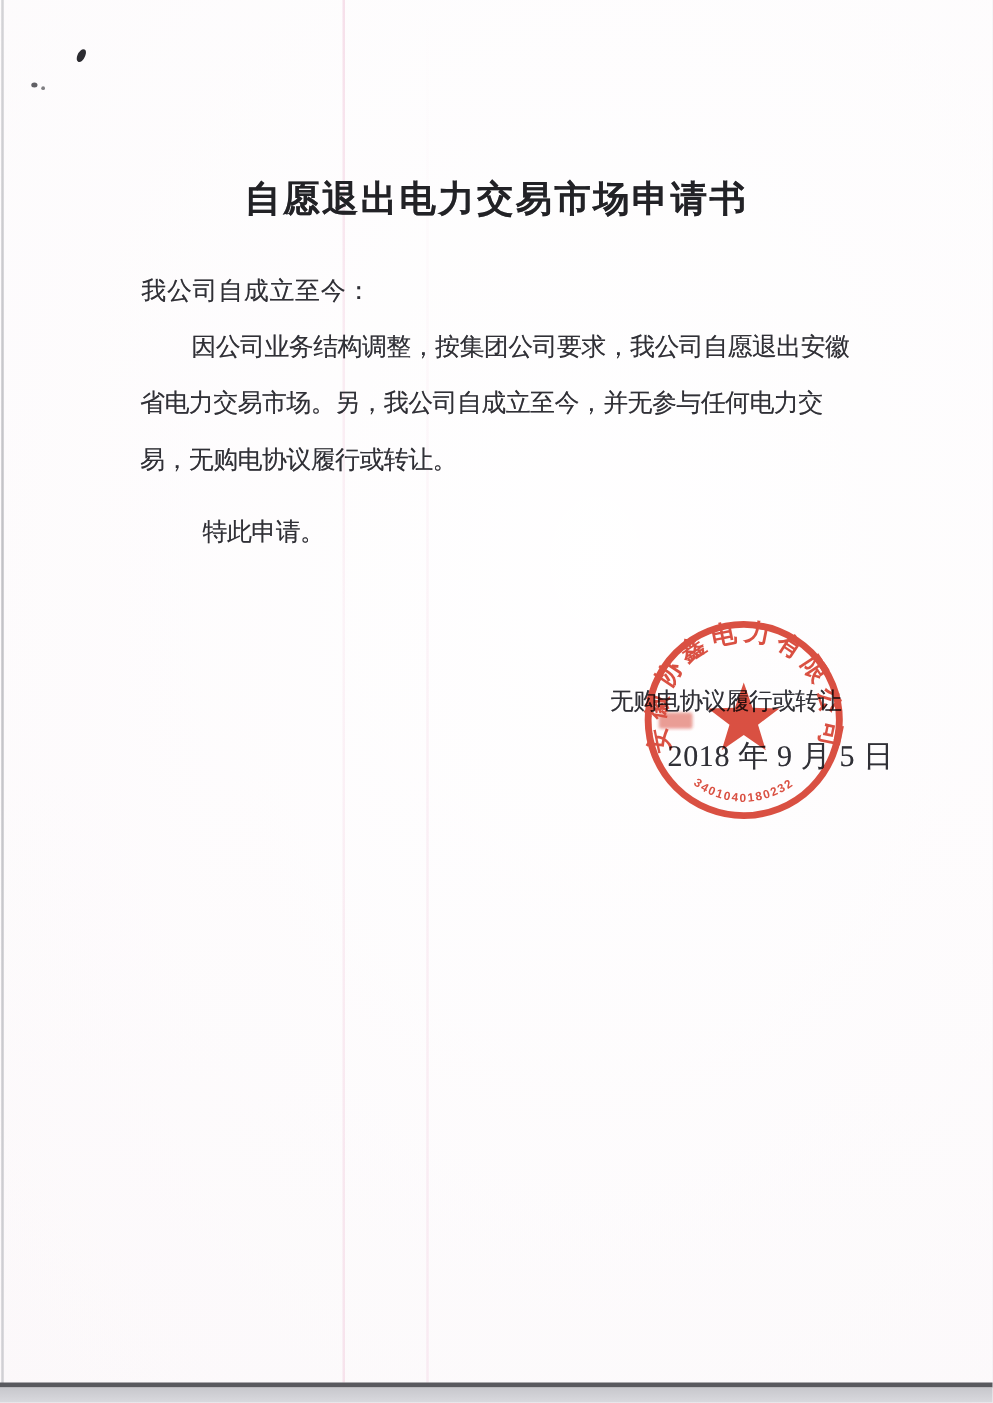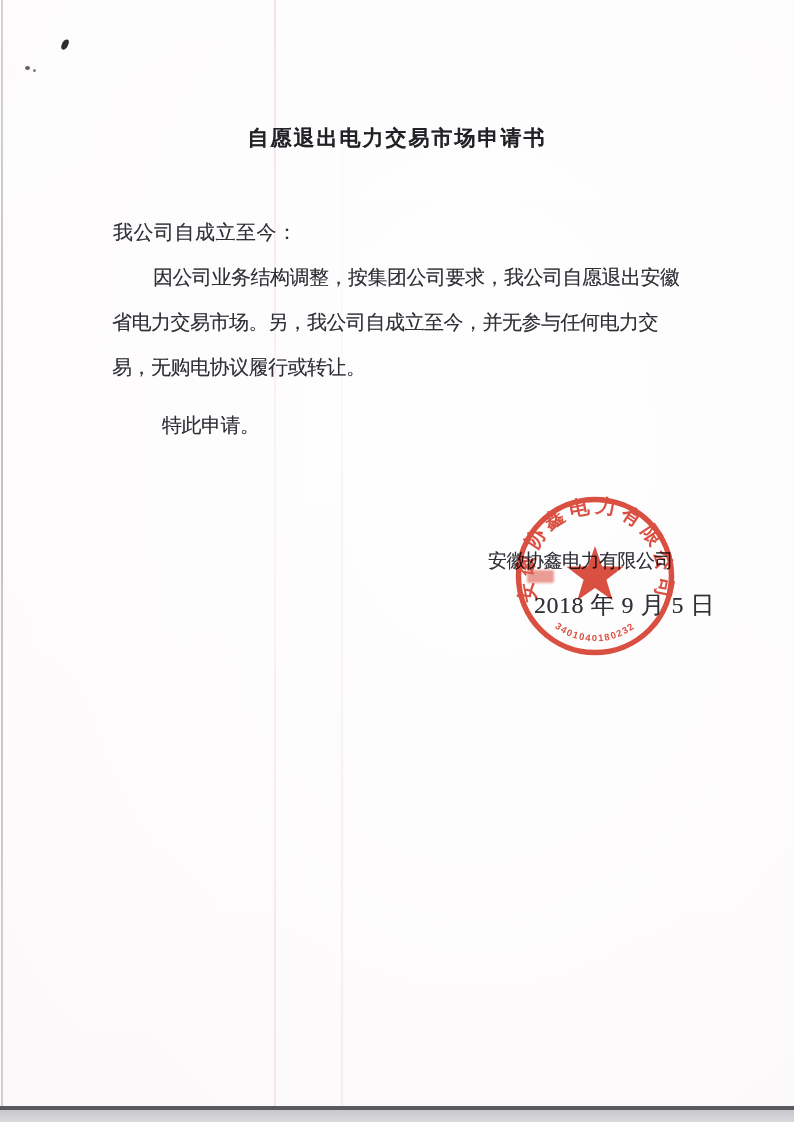--- a/index.html
+++ b/index.html
@@ -42,26 +42,26 @@
   }
   .crease-1 { left: 274px; background: linear-gradient(180deg, rgba(238,190,212,0.45), rgba(244,210,226,0.22) 45%, rgba(238,190,212,0.38)); }
   .crease-2 { left: 341px; background: linear-gradient(180deg, rgba(244,210,226,0.0), rgba(240,200,220,0.25) 60%, rgba(240,200,220,0.3)); }
   .speck { position: absolute; background: #2c2c31; border-radius: 50%; }
   .speck-1 { left: 62px; top: 39px; width: 6px; height: 11px; transform: rotate(22deg); border-radius: 60% 40% 55% 45%; }
   .speck-2 { left: 25px; top: 66px; width: 5px; height: 4px; opacity: .75; }
   .speck-3 { left: 33px; top: 69px; width: 3px; height: 3px; opacity: .6; }
 
   .doc-title {
     position: absolute;
-    left: 0; top: 124px;
+    left: 0; top: 140px;
     width: 794px;
     text-align: center;
     font-family: "Liberation Sans", sans-serif;
     font-weight: 700;
-    font-size: 21px;
+    font-size: 29px;
     letter-spacing: 2px;
     color: #222226;
     text-shadow: 0 0 0.5px rgba(30,30,35,0.5);
   }
   .doc-body {
     font-family: "Liberation Serif", serif;
     color: #303036;
     text-shadow: 0 0 0.4px rgba(40,40,48,0.45);
   }
   .salutation {
@@ -117,21 +117,21 @@
   <div class="speck speck-3"></div>
 
   <div class="doc-title">自愿退出电力交易市场申请书</div>
 
   <div class="doc-body salutation">我公司自成立至今：</div>
   <div class="doc-body body-line line-0">因公司业务结构调整，按集团公司要求，我公司自愿退出安徽</div>
   <div class="doc-body body-line line-2">易，无购电协议履行或转让。</div>
   <div class="doc-body body-line line-1">省电力交易市场。另，我公司自成立至今，并无参与任何电力交</div>
   <div class="doc-body body-line line-3">特此申请。</div>
 
-  <div class="doc-body sig-company">安徽协鑫电力有限公司</div>
+  <div class="doc-body sig-company">无购电协议履行或转让</div>
   <div class="doc-body sig-date">2018 年 9 月 5 日</div>
 
   <div class="stamp">
     <svg width="168" height="168" viewBox="-84 -84 168 168" xmlns="http://www.w3.org/2000/svg">
       <defs>
         <filter id="inkblur" x="-50%" y="-50%" width="200%" height="200%">
           <feGaussianBlur stdDeviation="0.45"></feGaussianBlur>
         </filter>
         <filter id="blobblur" x="-80%" y="-80%" width="260%" height="260%">
           <feGaussianBlur stdDeviation="1.1"></feGaussianBlur>

